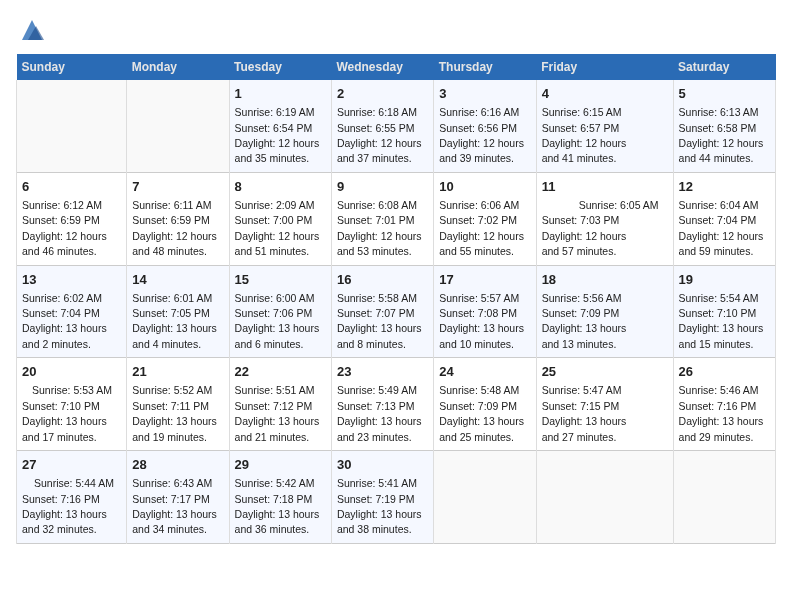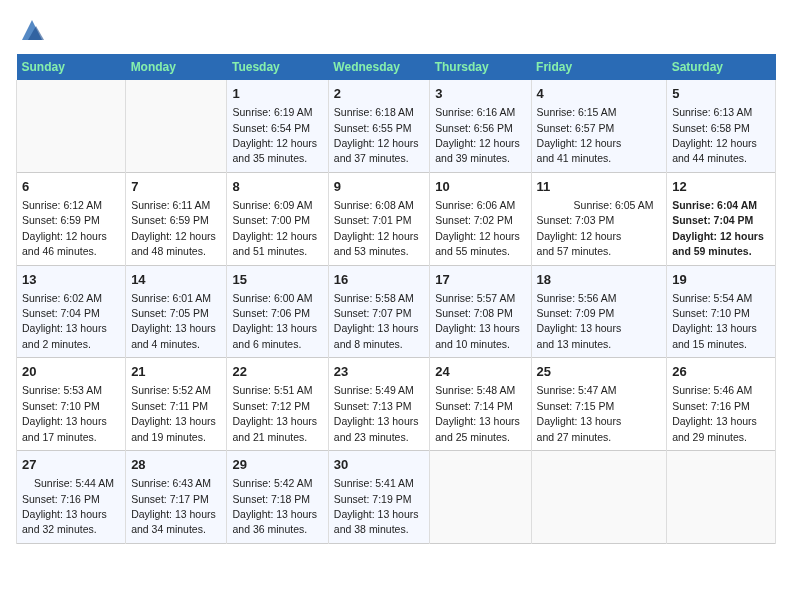--- a/index.html
+++ b/index.html
@@ -47,21 +47,21 @@
       font-size: 16px;
       color: #444;
     }
     table {
       width: 100%;
       border-collapse: collapse;
       font-size: 11px;
     }
     thead tr th {
       background-color: #2a6bb5;
-      color: #86efac;
+      color: #e5e5e5;
       text-align: left;
       padding: 6px 5px;
       font-size: 12px;
       font-weight: bold;
     }
     tbody tr {
       border-bottom: 1px solid #ccc;
     }
     tbody tr td {
       vertical-align: top;
@@ -155,37 +155,37 @@
       </tr>
       <tr>
         <td><span class="day-num">6</span><span class="cell-info" style="white-space: pre-line;">Sunrise: 6:12 AM
 Sunset: 6:59 PM
 Daylight: 12 hours
 and 46 minutes.</span></td>
         <td><span class="day-num">7</span><span class="cell-info" style="white-space: pre-line; margin-top: 31px;">Sunrise: 6:11 AM
 Sunset: 6:59 PM
 Daylight: 12 hours
 and 48 minutes.</span></td>
-        <td><span class="day-num">8</span><span class="cell-info" style="white-space: pre-line;">Sunrise: 6:09 AM
+        <td><span class="day-num">8</span><span class="cell-info" style="white-space: pre-line;">Sunrise: 2:09 AM
 Sunset: 7:00 PM
 Daylight: 12 hours
 and 51 minutes.</span></td>
         <td><span class="day-num">9</span><span class="cell-info" style="white-space: pre-line; margin-top: 19px;">Sunrise: 6:08 AM
 Sunset: 7:01 PM
 Daylight: 12 hours
 and 53 minutes.</span></td>
         <td><span class="day-num">10</span><span class="cell-info" style="white-space: pre-line; margin-top: 13px;">Sunrise: 6:06 AM
 Sunset: 7:02 PM
 Daylight: 12 hours
 and 55 minutes.</span></td>
         <td><span class="day-num">11</span><span class="cell-info" style="white-space: pre-line; margin-left: 37px;">Sunrise: 6:05 AM
 Sunset: 7:03 PM
 Daylight: 12 hours
 and 57 minutes.</span></td>
-        <td><span class="day-num">12</span><span class="cell-info" style="white-space: pre-line; font-weight: bold;">Sunrise: 6:04 AM
+        <td><span class="day-num">12</span><span class="cell-info" style="white-space: pre-line;">Sunrise: 6:04 AM
 Sunset: 7:04 PM
 Daylight: 12 hours
 and 59 minutes.</span></td>
       </tr>
       <tr>
         <td><span class="day-num">13</span><span class="cell-info" style="white-space: pre-line;">Sunrise: 6:02 AM
 Sunset: 7:04 PM
 Daylight: 13 hours
 and 2 minutes.</span></td>
         <td><span class="day-num">14</span><span class="cell-info" style="white-space: pre-line;">Sunrise: 6:01 AM
@@ -207,38 +207,38 @@
         <td><span class="day-num">18</span><span class="cell-info" style="white-space: pre-line;">Sunrise: 5:56 AM
 Sunset: 7:09 PM
 Daylight: 13 hours
 and 13 minutes.</span></td>
         <td><span class="day-num">19</span><span class="cell-info" style="white-space: pre-line;">Sunrise: 5:54 AM
 Sunset: 7:10 PM
 Daylight: 13 hours
 and 15 minutes.</span></td>
       </tr>
       <tr>
-        <td><span class="day-num">20</span><span class="cell-info" style="white-space: pre-line;">Sunrise: 5:53 AM
+        <td><span class="day-num">20</span><span class="cell-info" style="white-space: pre-line; margin-left: 10px;">Sunrise: 5:53 AM
 Sunset: 7:10 PM
 Daylight: 13 hours
 and 17 minutes.</span></td>
         <td><span class="day-num">21</span><span class="cell-info" style="white-space: pre-line;">Sunrise: 5:52 AM
 Sunset: 7:11 PM
 Daylight: 13 hours
 and 19 minutes.</span></td>
         <td><span class="day-num">22</span><span class="cell-info" style="white-space: pre-line;">Sunrise: 5:51 AM
 Sunset: 7:12 PM
 Daylight: 13 hours
 and 21 minutes.</span></td>
         <td><span class="day-num">23</span><span class="cell-info" style="white-space: pre-line;">Sunrise: 5:49 AM
 Sunset: 7:13 PM
 Daylight: 13 hours
 and 23 minutes.</span></td>
         <td><span class="day-num">24</span><span class="cell-info" style="white-space: pre-line;">Sunrise: 5:48 AM
-Sunset: 7:14 PM
+Sunset: 7:09 PM
 Daylight: 13 hours
 and 25 minutes.</span></td>
         <td><span class="day-num">25</span><span class="cell-info" style="white-space: pre-line;">Sunrise: 5:47 AM
 Sunset: 7:15 PM
 Daylight: 13 hours
 and 27 minutes.</span></td>
         <td><span class="day-num">26</span><span class="cell-info" style="white-space: pre-line;">Sunrise: 5:46 AM
 Sunset: 7:16 PM
 Daylight: 13 hours
 and 29 minutes.</span></td>

